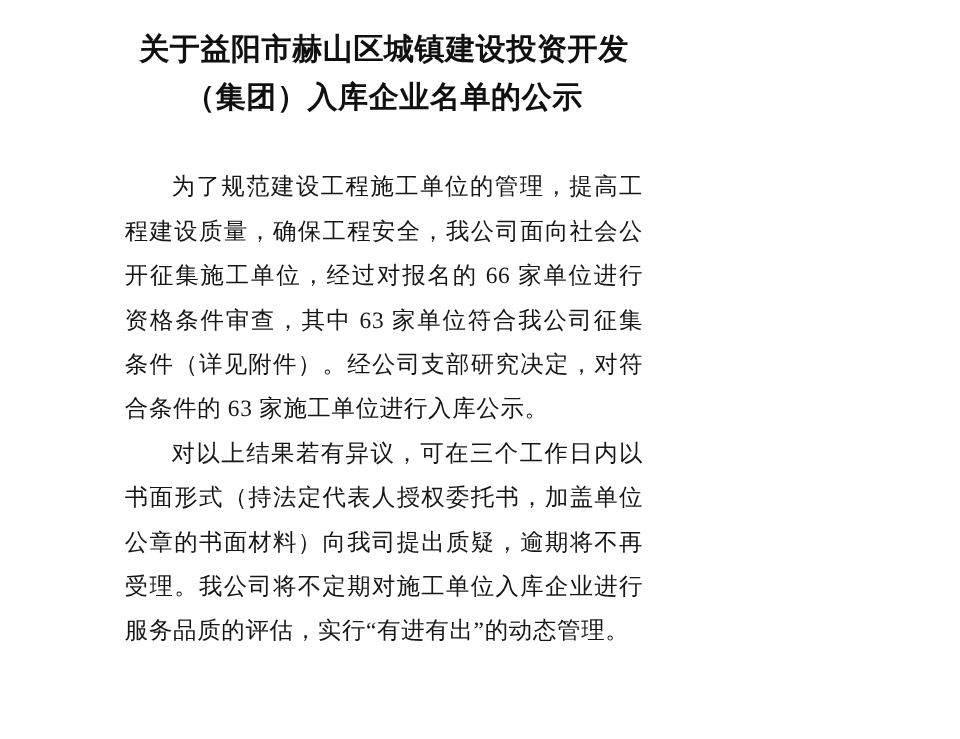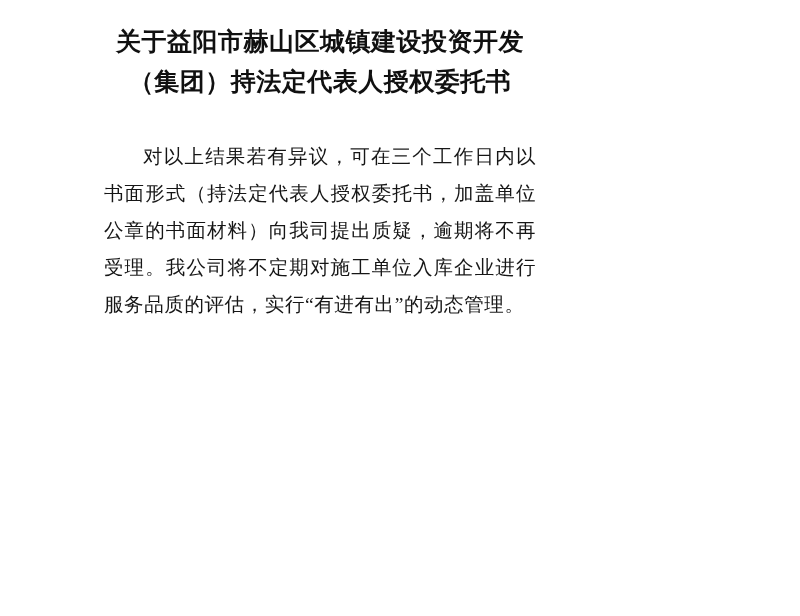--- a/index.html
+++ b/index.html
@@ -49,20 +49,21 @@
     text-indent: 2em;
   }
 </style>
 </head>
 <body>
 
 <div class="page">
 
   <h1 class="doc-title">
     <span class="line">关于益阳市赫山区城镇建设投资开发</span>
-    <span class="line">（集团）持法定代表人授权委托书</span>
+    <span class="line">（集团）入库企业名单的公示</span>
   </h1>
 
   <div class="body-text">
+    <p>为了规范建设工程施工单位的管理，提高工程建设质量，确保工程安全，我公司面向社会公开征集施工单位，经过对报名的 66 家单位进行资格条件审查，其中 63 家单位符合我公司征集条件（详见附件）。经公司支部研究决定，对符合条件的 63 家施工单位进行入库公示。</p>
     <p>对以上结果若有异议，可在三个工作日内以书面形式（持法定代表人授权委托书，加盖单位公章的书面材料）向我司提出质疑，逾期将不再受理。我公司将不定期对施工单位入库企业进行服务品质的评估，实行“有进有出”的动态管理。</p>
   </div>
 
 </div>
 
 </body></html>

